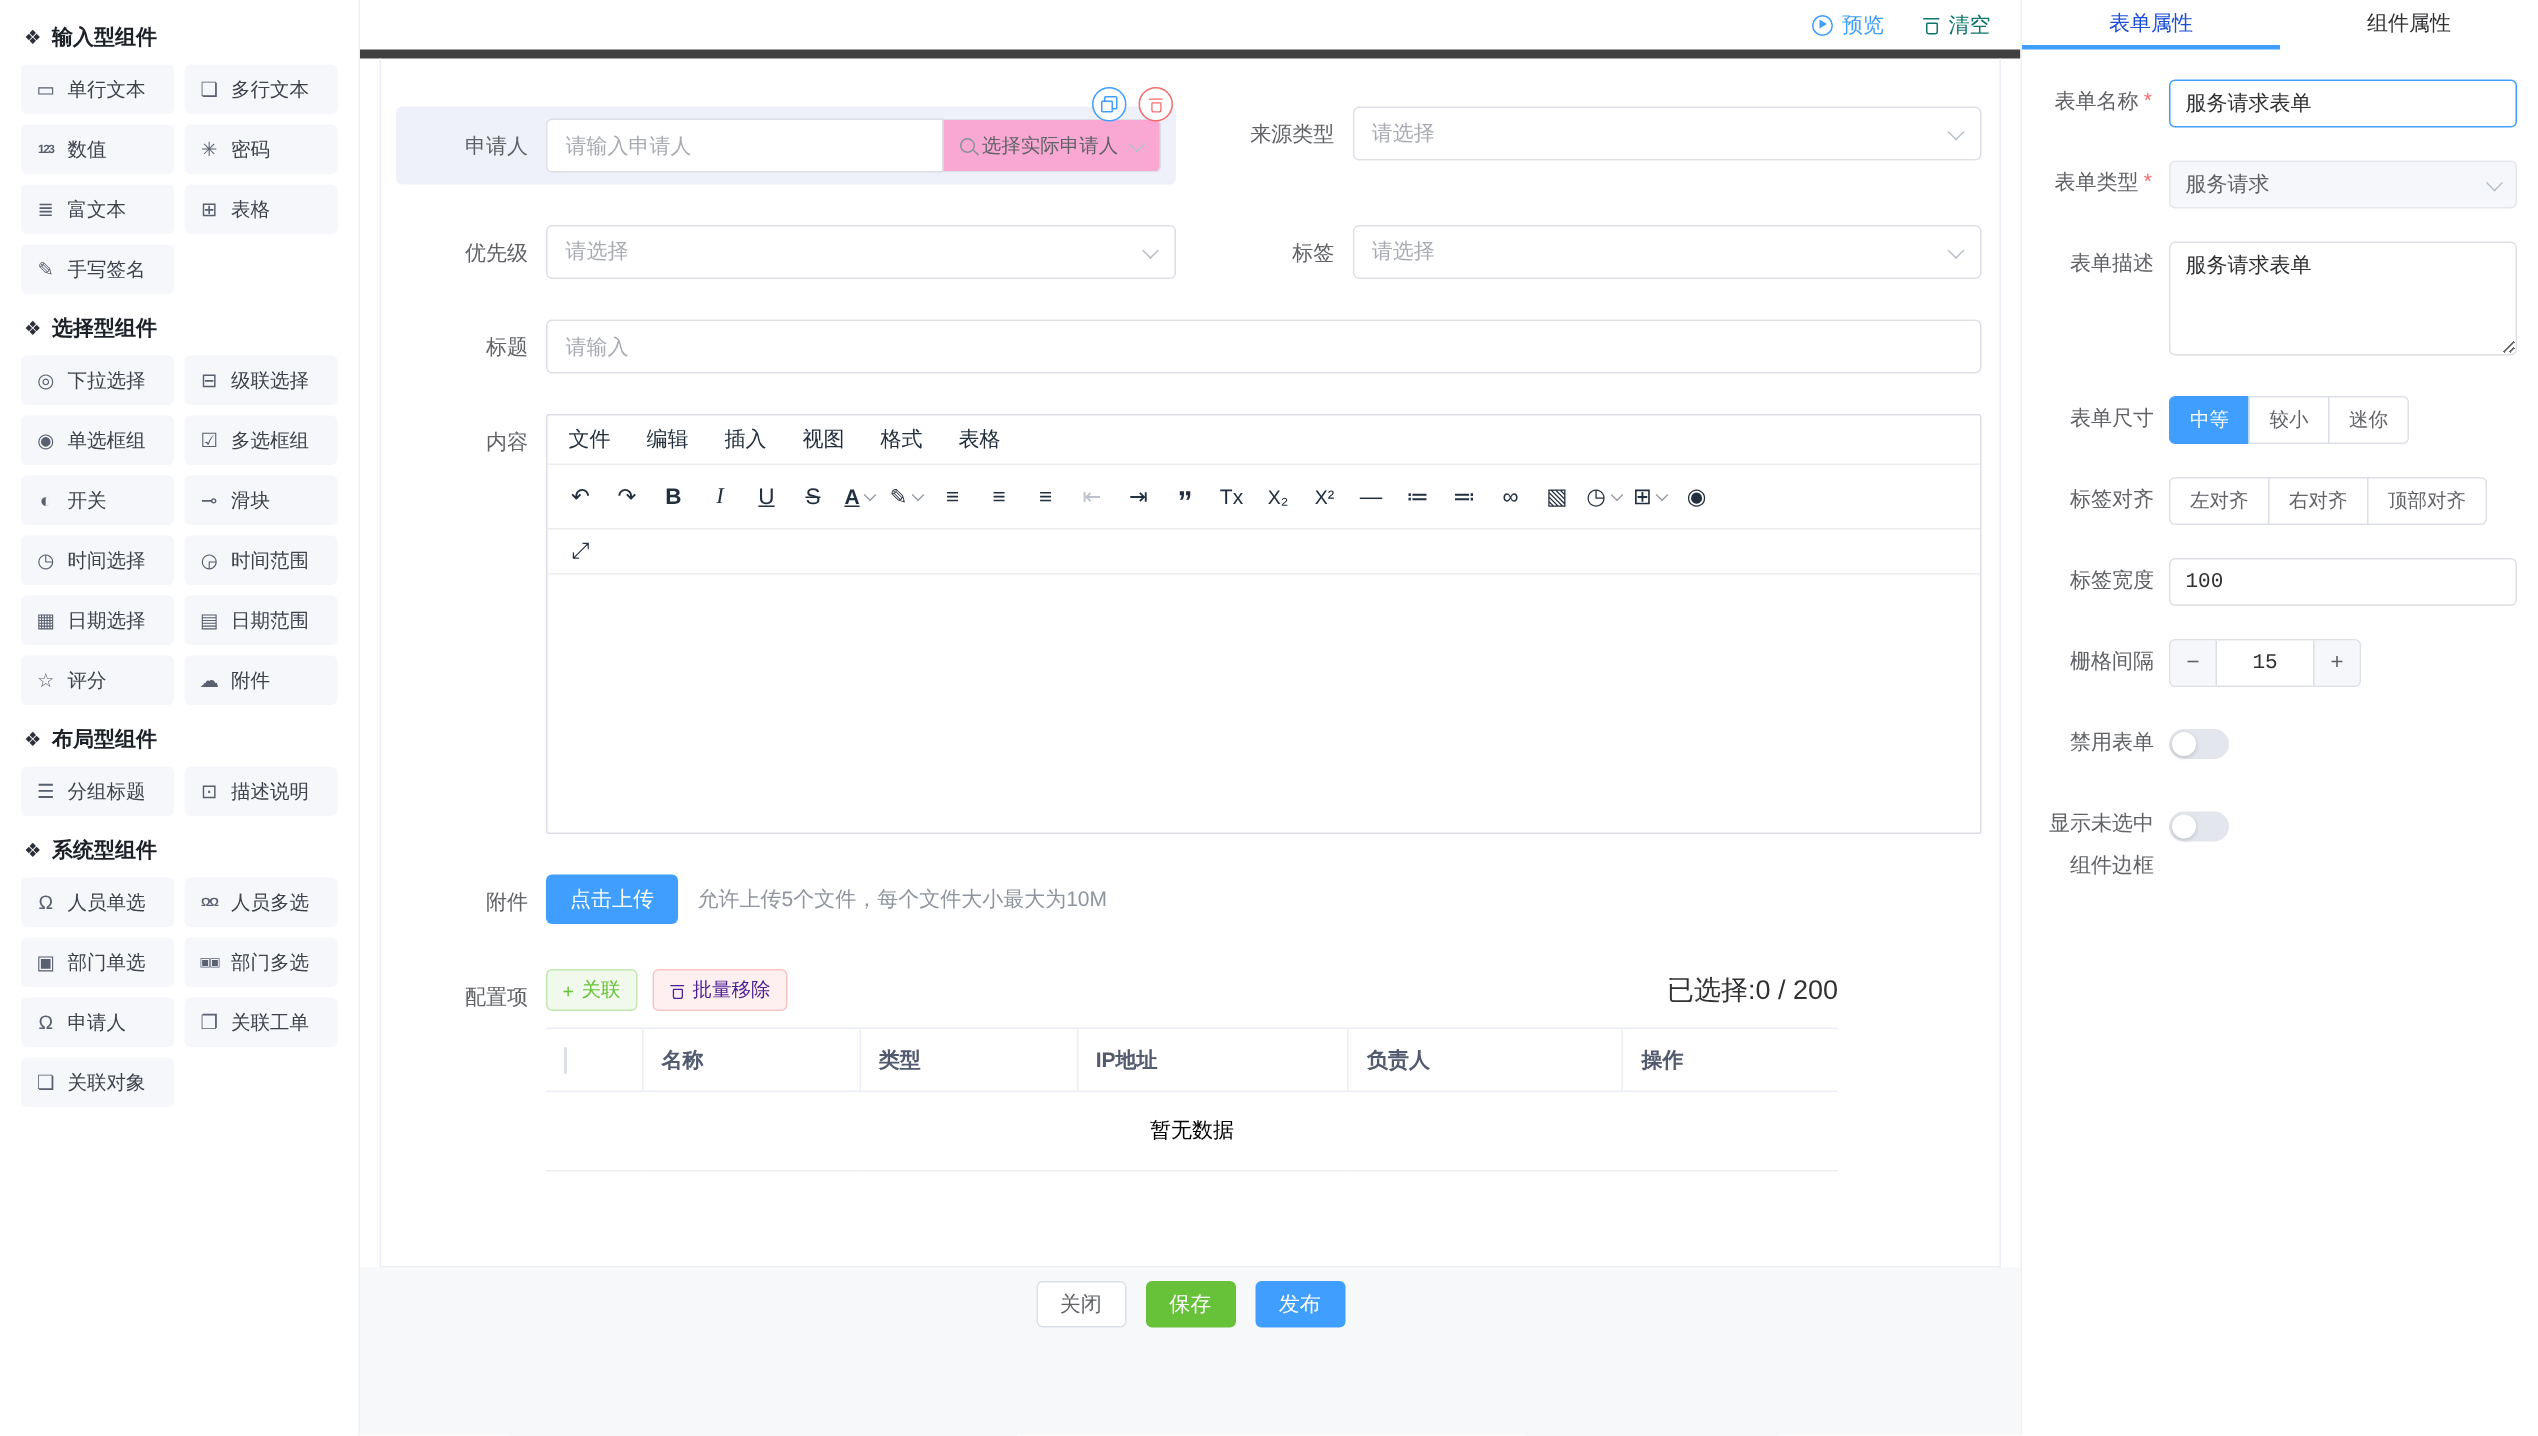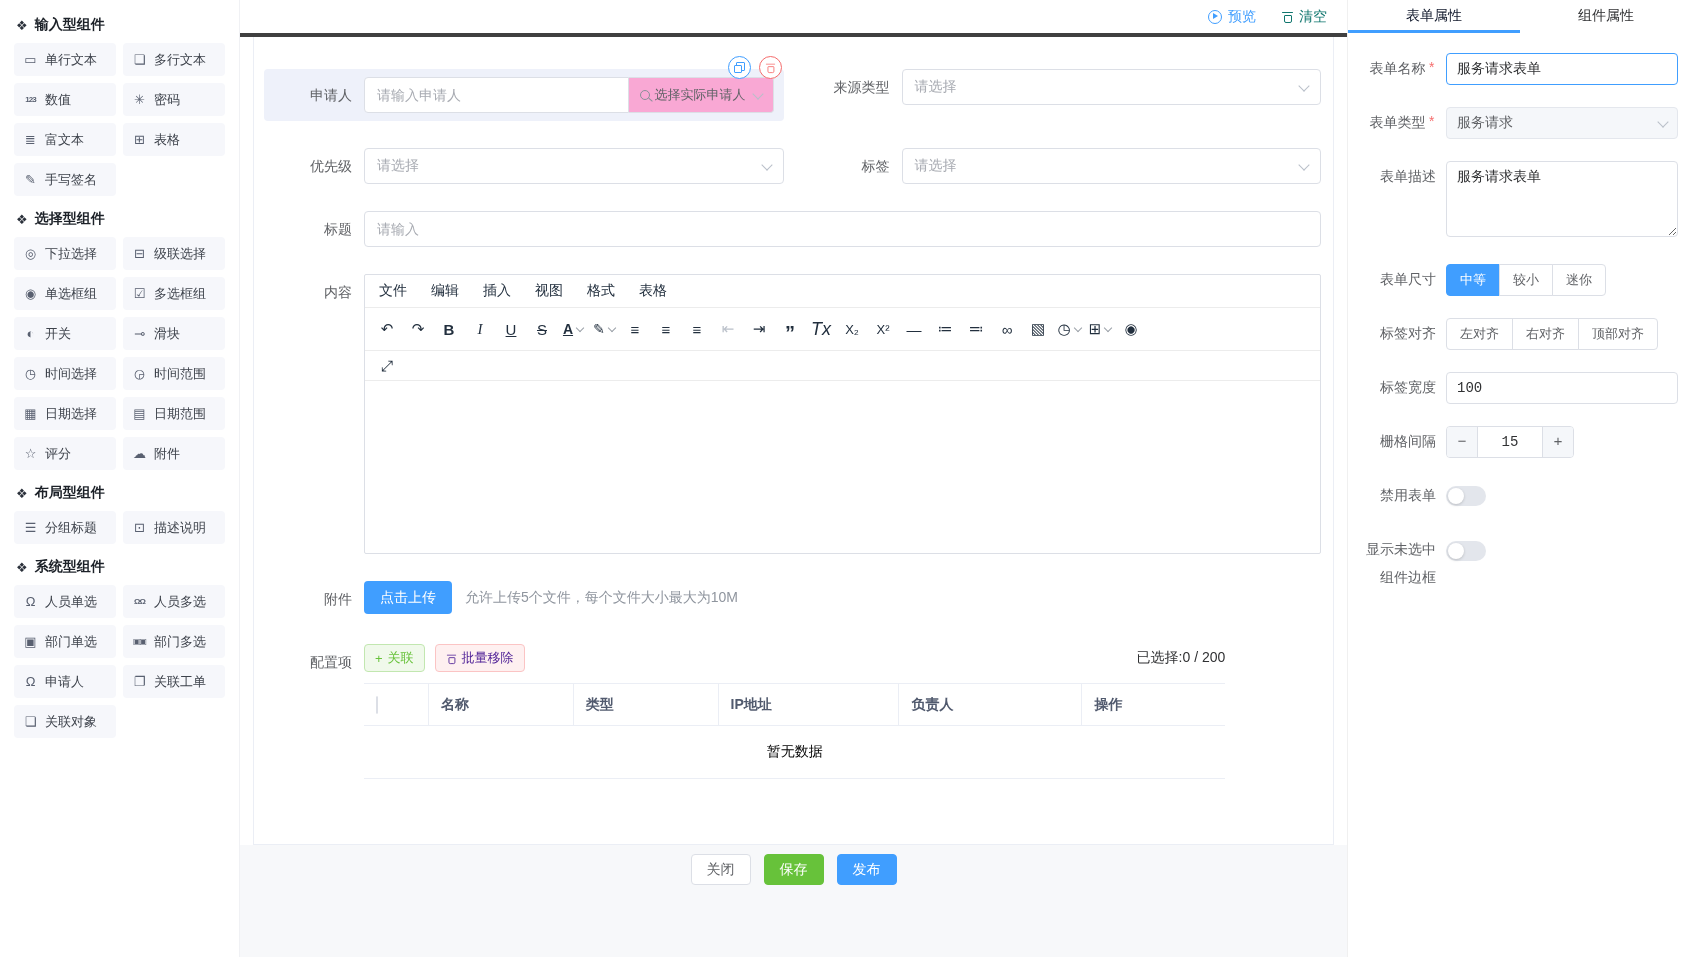--- a/index.html
+++ b/index.html
@@ -9,21 +9,21 @@
   .sidebar{width:240px;min-width:240px;box-sizing:border-box;padding:6px 14px 0 14px;border-right:1px solid #f0f1f4;overflow:hidden;}
   .sb-sec{margin-bottom:14px;}
   .sb-title{display:flex;align-items:center;gap:7px;font-size:14px;font-weight:bold;color:#1c2128;margin:10px 0 9px 2px;}
   .sb-puz{font-size:13px;color:#2b313b;}
   .sb-grid{display:grid;grid-template-columns:1fr 1fr;gap:7px;}
   .sb-item{height:33px;background:#f6f7fb;border-radius:4px;display:flex;align-items:center;gap:7px;padding:0 9px;font-size:13px;color:#3d424b;cursor:grab;white-space:nowrap;overflow:hidden;}
   .sb-ic{width:15px;min-width:15px;text-align:center;font-size:13px;color:#596070;}
   .sb-ic.tiny{font-size:8px;font-weight:bold;letter-spacing:-1px;}
   
   .center{flex:1;display:flex;flex-direction:column;min-width:0;}
-  .center-header{height:33px;min-height:33px;display:flex;justify-content:flex-end;align-items:center;gap:26px;padding-right:20px;border-bottom:4px solid #404040;}
+  .center-header{height:33px;min-height:33px;display:flex;justify-content:flex-end;align-items:center;gap:26px;padding-right:20px;border-bottom:6px solid #404040;}
   .hbtn{display:flex;align-items:center;gap:6px;font-size:14px;background:none;border:none;cursor:pointer;font-family:inherit;padding:0;}
   .hbtn.preview{color:#409eff;}
   .hbtn.clear{color:#0f766e;}
   .play-icon{width:14px;height:14px;border:1.4px solid currentColor;border-radius:50%;display:inline-block;position:relative;box-sizing:border-box;}
   .play-icon::after{content:"";position:absolute;left:4px;top:2.6px;border-left:5px solid currentColor;border-top:3.4px solid transparent;border-bottom:3.4px solid transparent;}
   .trash-icon{position:relative;width:11px;height:13px;display:inline-block;}
   .trash-icon::before{content:"";position:absolute;left:0;right:0;top:1.5px;height:1.6px;background:currentColor;border-radius:1px;}
   .trash-icon::after{content:"";position:absolute;left:1.5px;right:1.5px;top:4.5px;bottom:0;border:1.5px solid currentColor;border-radius:1px 1px 2px 2px;box-sizing:border-box;}
   .trash-icon.small{transform:scale(.85);}
   .canvas{flex:1;margin:0 13px;border-left:1px solid #ebeef5;border-right:1px solid #ebeef5;border-bottom:1px solid #ebeef5;padding:16px 12px 0 10px;box-sizing:border-box;overflow:hidden;}
@@ -59,53 +59,53 @@
   .toolbar{display:flex;align-items:center;gap:3px;padding:5px 8px;border-bottom:1px solid #ececec;flex-wrap:nowrap;overflow:hidden;}
   .tbtn{min-width:24px;height:24px;display:inline-flex;align-items:center;justify-content:center;font-size:15px;color:#222f3e;border-radius:3px;cursor:pointer;padding:0 2px;}
   .tb-b{font-weight:bold;}
   .tb-i{font-style:italic;font-family:"Liberation Serif","DejaVu Serif",serif;}
   .tb-u{text-decoration:underline;}
   .tb-s{text-decoration:line-through;}
   .tb-colorA{text-decoration:underline;font-weight:bold;font-size:14px;}
   .tb-pen{font-size:14px;}
   .tb-muted{color:#bcc2cb;}
   .tb-quote{font-size:20px;font-weight:bold;line-height:10px;padding-top:8px;}
-  .tb-tx{font-size:18px;font-style:italic;}
+  .tb-tx{font-size:14px;}
   .tb-xs{font-size:13px;}
   .tchev{width:5px;height:5px;border-right:1.2px solid #9aa0a8;border-bottom:1.2px solid #9aa0a8;transform:rotate(45deg);display:inline-block;margin-left:4px;margin-top:-3px;}
   .minirow{height:29px;border-bottom:1px solid #ececec;display:flex;align-items:center;padding:0 8px;}
   .edit-area{height:172px;cursor:text;}
   
   .upload-btn{height:33px;padding:0 16px;background:#409eff;border:none;border-radius:4px;color:#fff;font-size:14px;cursor:pointer;font-family:inherit;}
   .upload-hint{margin-left:13px;font-size:14px;color:#8f959e;line-height:33px;}
   
   .cfg{flex:1;min-width:0;}
   .cfg-inner{width:90%;}
   .cfg-top{display:flex;align-items:center;justify-content:space-between;}
   .cfg-btns{display:flex;gap:10px;}
   .pbtn{height:28px;padding:0 10px;border-radius:4px;font-size:13px;display:flex;align-items:center;gap:5px;cursor:pointer;font-family:inherit;}
   .pbtn.green{background:#f0f9eb;border:1px solid #c2e7b0;color:#67c23a;}
   .pbtn.red{background:#fef0f0;border:1px solid #fbc4c4;color:#4c1d95;cursor:not-allowed;}
-  .cfg-selected{font-size:14px;color:#303133;}
+  .cfg-selected{font-size:18px;color:#303133;}
   .cfg-table{width:100%;border-collapse:collapse;margin-top:11px;}
   .cfg-table th{height:41px;font-size:14px;color:#515a6e;font-weight:bold;text-align:left;padding:0 12px;border-bottom:1px solid #ebeef5;border-top:1px solid #ebeef5;}
   .cfg-table th + th{border-left:1px solid #ebeef5;}
   .cb-cell{width:40px;}
   .cb{width:14px;height:14px;border:1px solid #dcdfe6;border-radius:2px;background:#fff;cursor:pointer;}
   .cfg-table td.empty{text-align:center;font-size:14px;color:#000000;padding:17px 0;border-bottom:1px solid #ebeef5;}
   
   .footer{height:112px;min-height:112px;background:#f7f8fa;display:flex;justify-content:center;align-items:flex-start;gap:13px;padding-top:9px;box-sizing:border-box;}
   .btn{height:31px;padding:0 15px;border-radius:4px;font-size:14px;border:1px solid #dcdfe6;background:#fff;color:#606266;cursor:pointer;font-family:inherit;}
   .btn.green{background:#67c23a;border-color:#67c23a;color:#fff;}
   .btn.blue{background:#409eff;border-color:#409eff;color:#fff;}
   
   .panel{width:345px;min-width:345px;border-left:1px solid #f0f0f0;box-sizing:border-box;display:flex;flex-direction:column;background:#fff;}
   .tabs{height:33px;min-height:33px;display:flex;}
   .tab{flex:1;text-align:center;line-height:30px;font-size:14px;color:#303133;position:relative;cursor:pointer;}
-  .tab.active{color:#0f172a;}
+  .tab.active{color:#1d4ed8;}
   .tab.active::after{content:"";position:absolute;left:0;right:0;bottom:0;height:3px;background:#409eff;}
   .panel-body{padding:20px 14px 0 6px;font-family:Liberation Mono, monospace;}
   .prow{display:flex;margin-bottom:22px;align-items:flex-start;}
   .plabel{width:92px;min-width:92px;text-align:right;padding-right:10px;font-size:14px;color:#606266;line-height:32px;box-sizing:border-box;}
   .plabel .req{color:#f56c6c;margin-left:2px;}
   .pctl{flex:1;min-width:0;}
   .p-input{width:100%;height:32px;border:1px solid #dcdfe6;border-radius:4px;padding:0 10px;font-size:14px;color:#303133;box-sizing:border-box;outline:none;font-family:inherit;}
   .p-input.focused{border-color:#409eff;}
   .p-select{height:32px;background:#f5f7fa;border:1px solid #e4e7ed;border-radius:4px;display:flex;align-items:center;padding:0 10px;font-size:14px;color:#606266;cursor:not-allowed;box-sizing:border-box;}
   .p-textarea{width:100%;height:76px;border:1px solid #dcdfe6;border-radius:4px;padding:6px 10px;font-size:14px;color:#303133;resize:vertical;box-sizing:border-box;font-family:inherit;outline:none;}

